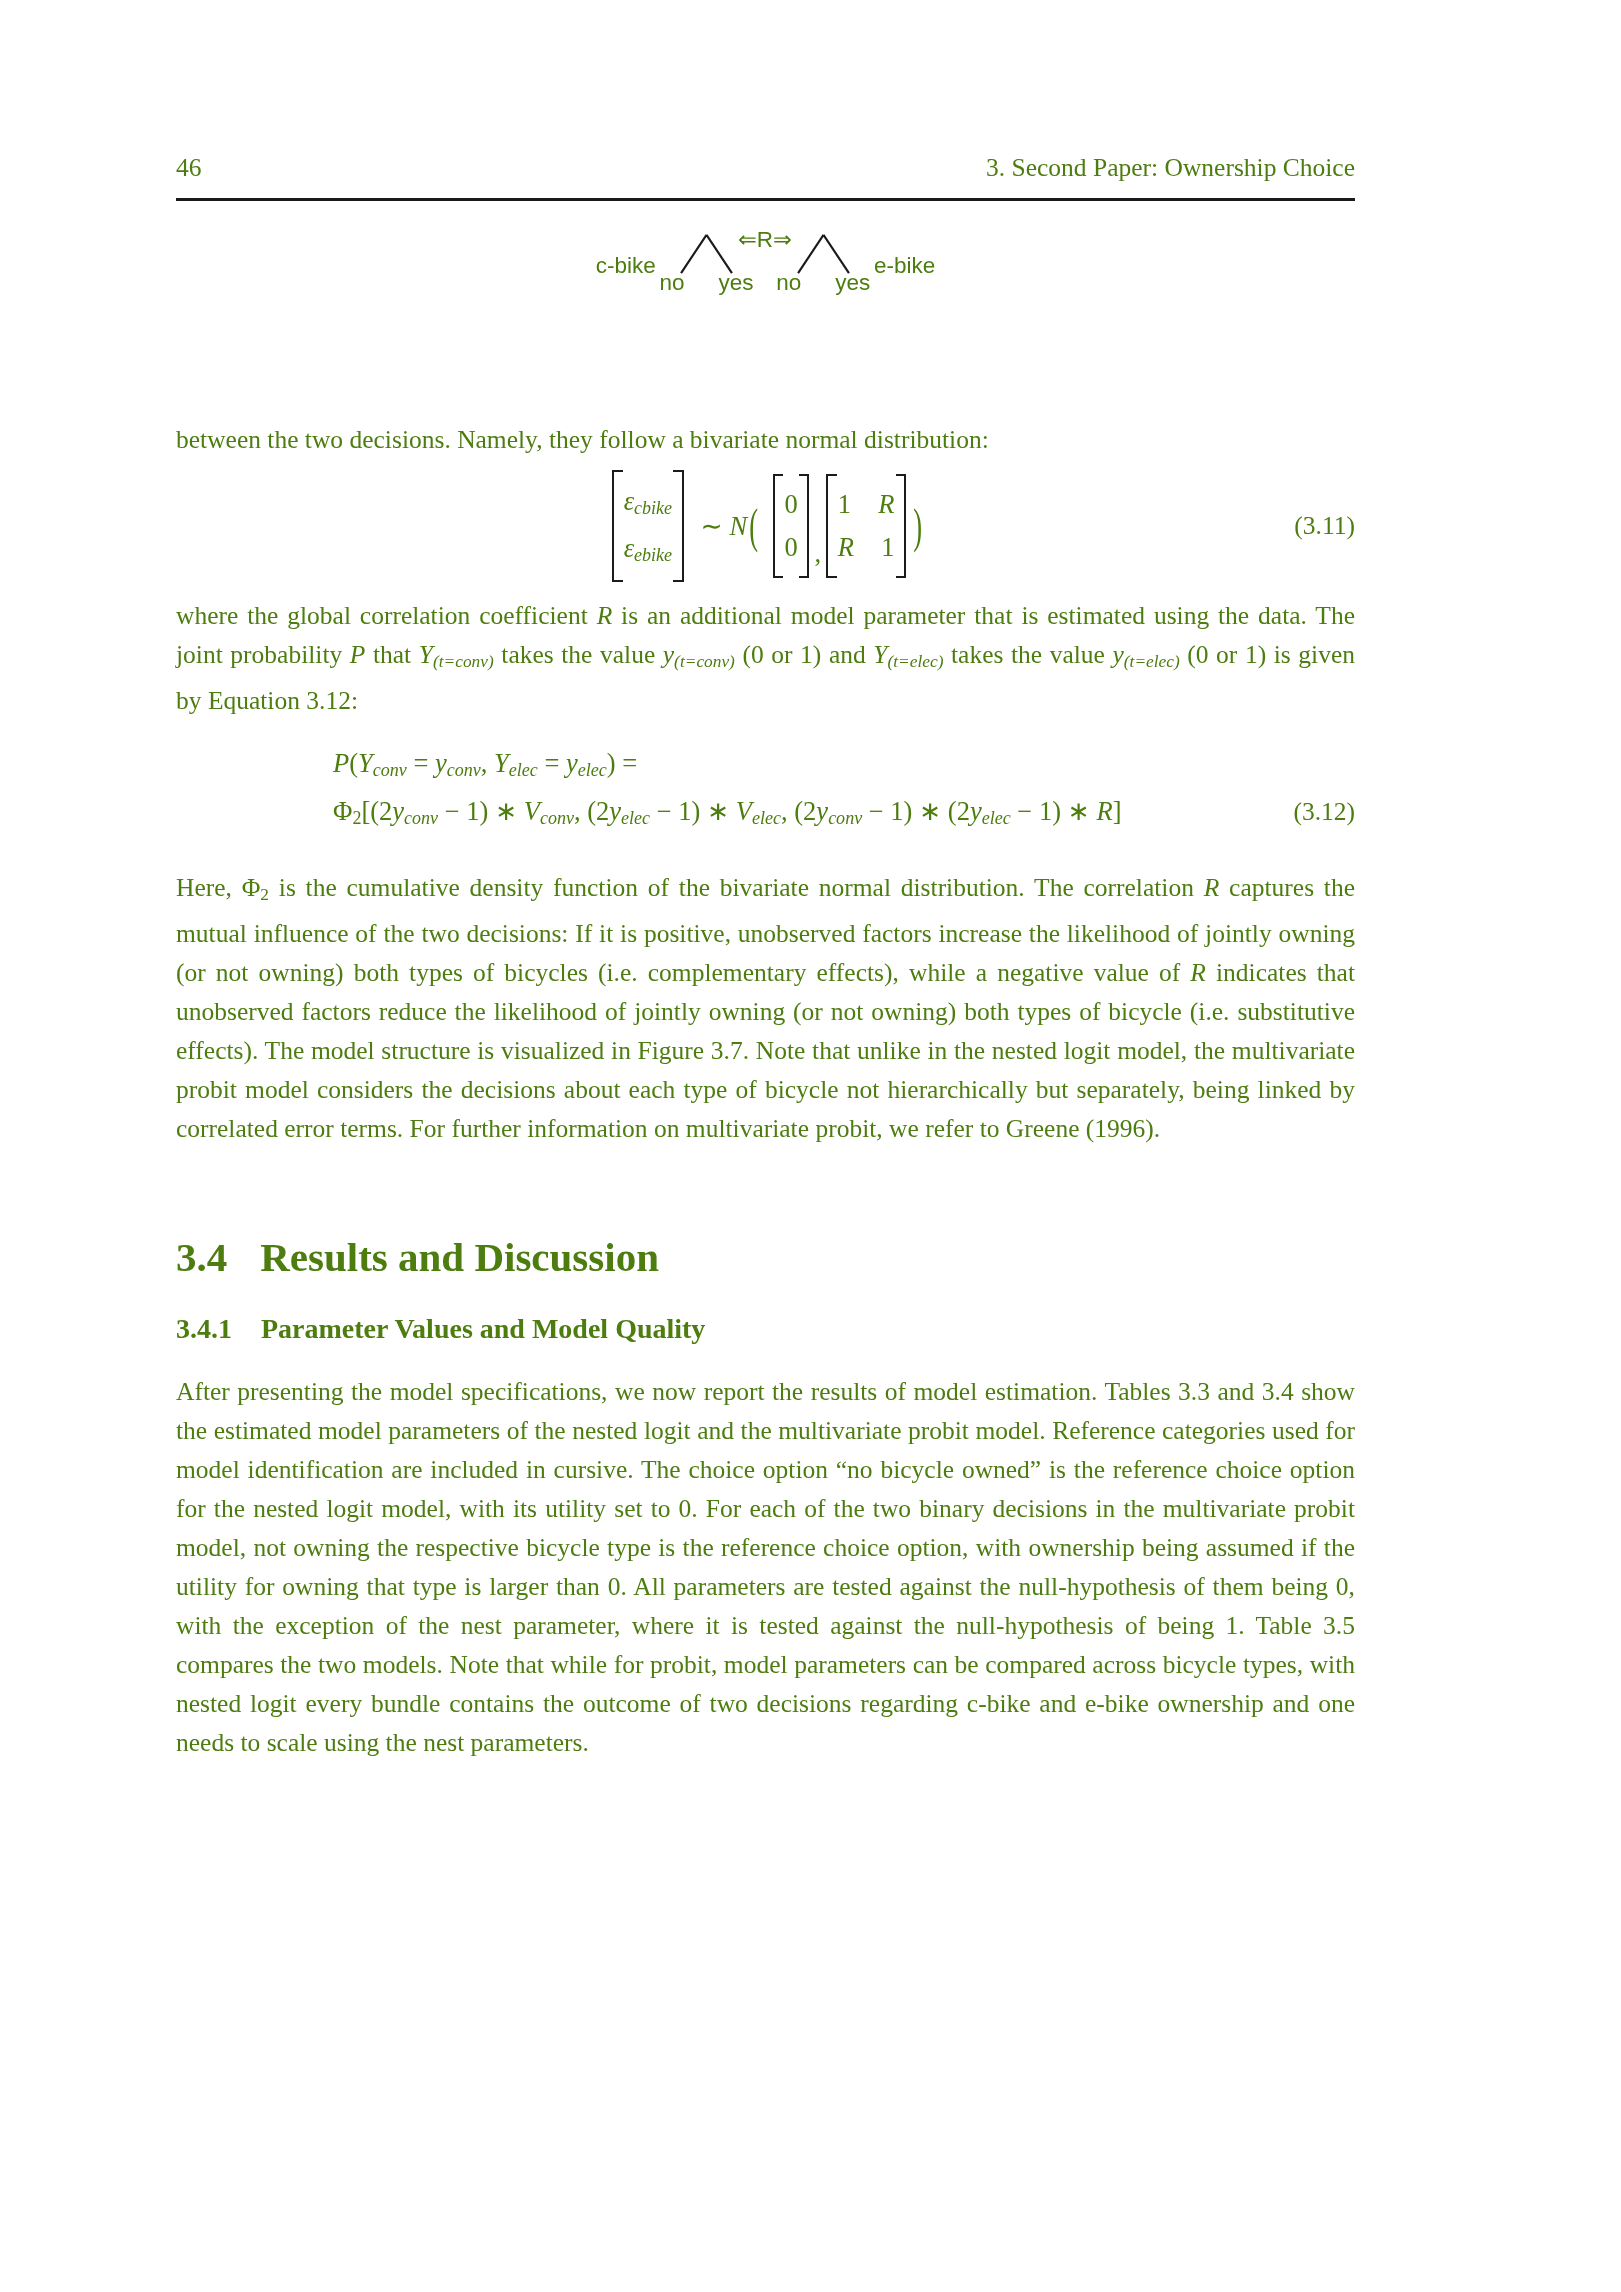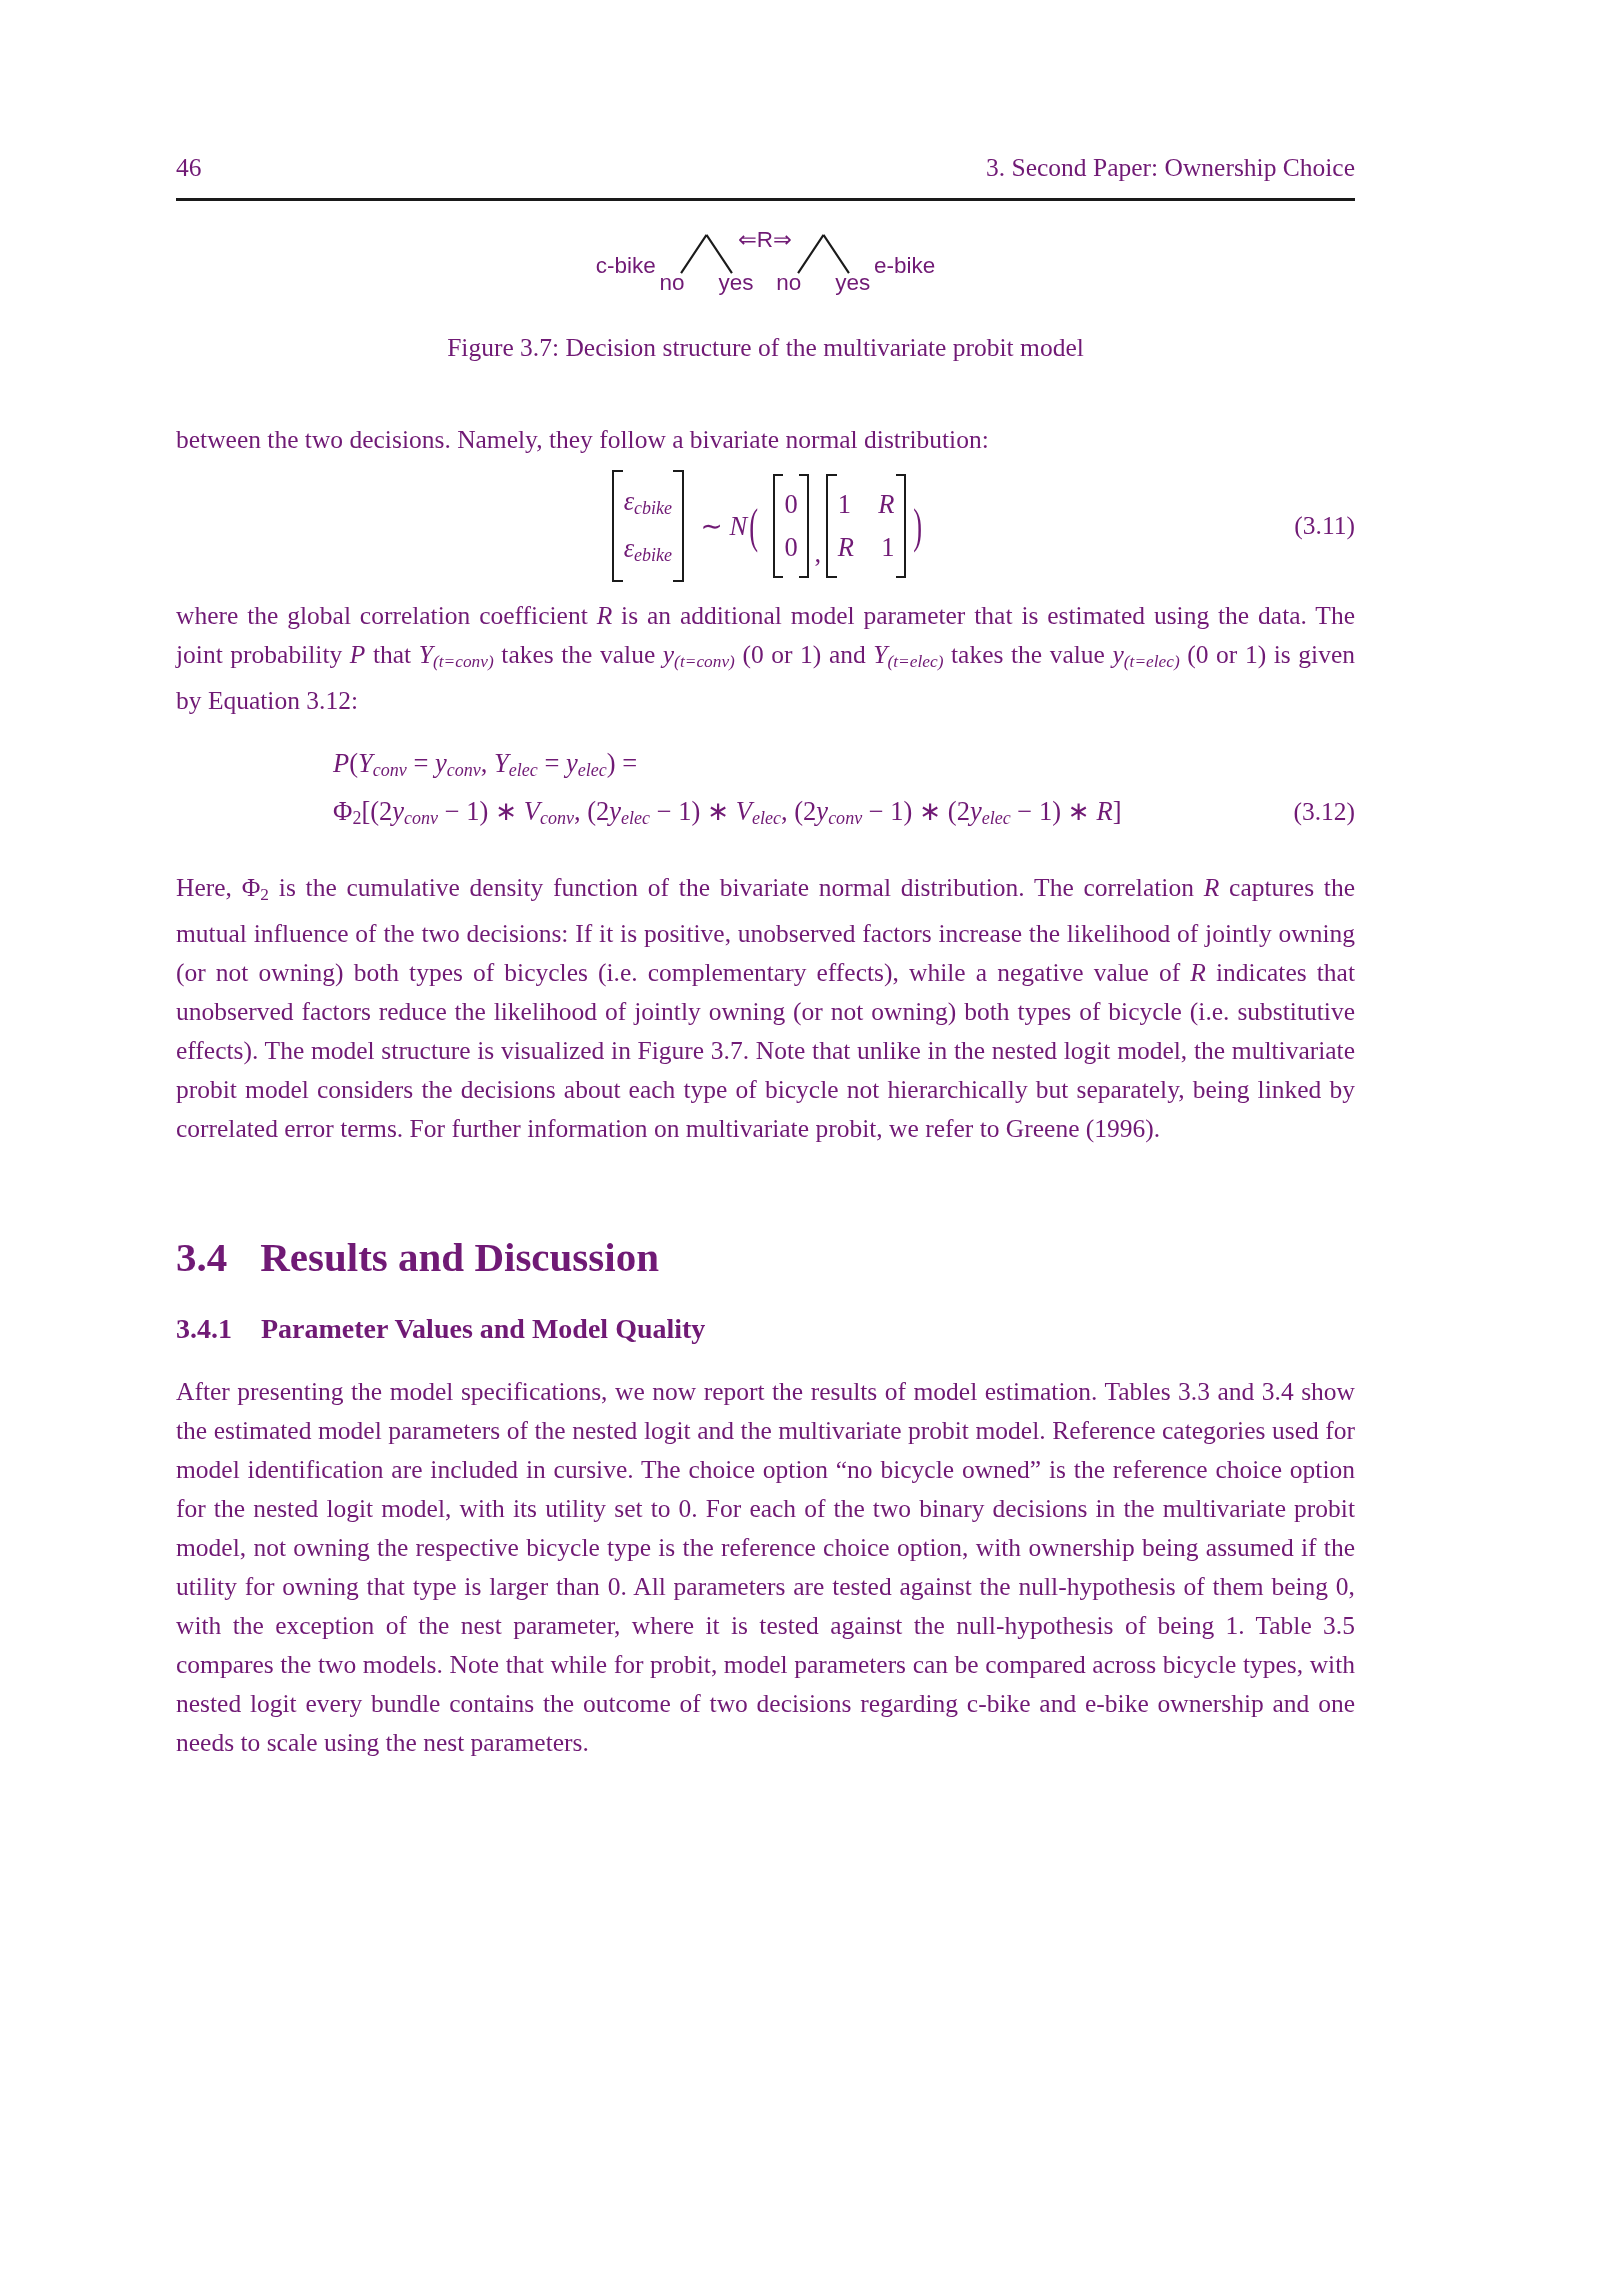--- a/index.html
+++ b/index.html
@@ -1,18 +1,18 @@
 <!DOCTYPE html>
 <html><head>
 <meta charset="utf-8">
 <style>
   html,body { margin:0; padding:0; background:#e8e8e8; }
   .page {
     position:relative; width:1621px; height:2293px; margin:0 auto;
-    background:#ffffff; color:#701a75; overflow:hidden;
+    background:#ffffff; color:#4d7c0f; overflow:hidden;
     font-family:"Liberation Serif", serif;
   }
   .content { position:absolute; left:176px; top:0; width:1179px; height:100%; }
 
   
   .header-row { position:absolute; top:153px; left:0; width:1179px;
     display:flex; justify-content:space-between; align-items:baseline;
     font-size:25.5px; }
   .header-rule { position:absolute; top:198px; left:0; width:1179px; height:2.9px; background:#1a1a1a; }
 
@@ -105,21 +105,20 @@
           </svg>
           <span class="leaves">
             <span>no</span>
             <span>yes</span>
           </span>
         </span>
         <span class="side-label right">e-bike</span>
       </div>
     </div>
 
-    <div class="fig-caption">Figure 3.7: Decision structure of the multivariate probit model</div>
 
     <p class="para p1"><span>between the two decisions. Namely, they follow a bivariate normal distribution:</span></p>
 
     <div class="display-eq eq311">
       <div class="eq-center">
         <span class="bmat">
           <span class="mrow tallrow">
               <span class="mcell"><span class="mi">ε</span><span class="msub mi">cbike</span></span>
             </span>
           <span class="mrow tallrow">

